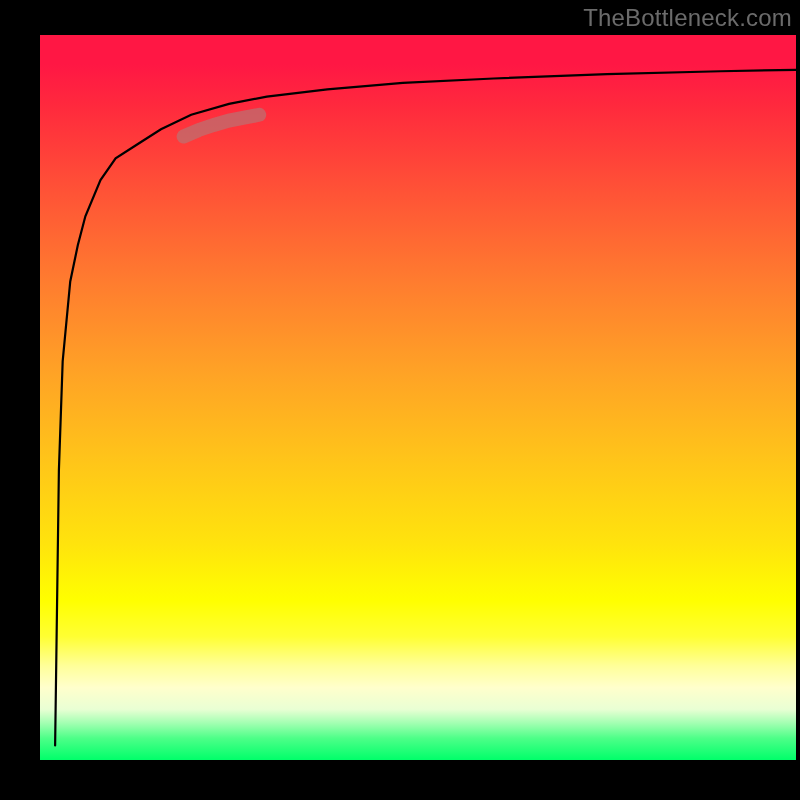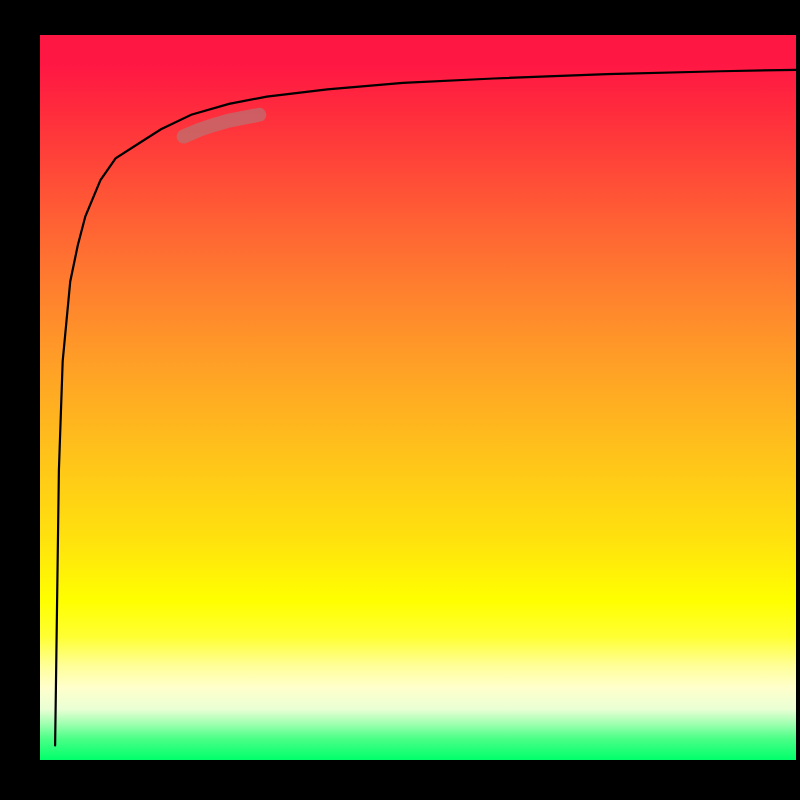--- a/index.html
+++ b/index.html
@@ -56,20 +56,21 @@
     left: 0;
     top: 0;
     width: 100%;
     height: 100%;
   }
 </style>
 </head>
 <body>
 
 <div class="wrapper">
+  <div class="watermark">TheBottleneck.com</div>
 
   <div class="plot">
     <div class="plot-bg"></div>
     <svg class="curve-svg" viewBox="0 0 756 725" preserveAspectRatio="none">
       <path id="hl-path" fill="none" stroke="rgba(180,120,120,0.65)" stroke-width="14" stroke-linecap="round" d="M143.64 101.50 L158.76 94.97 L173.88 89.90 L189.00 85.55 L204.12 82.65 L219.24 79.75"></path>
       <path id="main-path" fill="none" stroke="#000000" stroke-width="2.2" stroke-linecap="round" d="M15.12 710.50 L18.90 435.00 L22.68 326.25 L30.24 246.50 L37.80 210.25 L45.36 181.25 L60.48 145.00 L75.60 123.25 L98.28 108.75 L120.96 94.25 L151.20 79.75 L189.00 68.88 L226.80 61.63 L287.28 54.38 L362.88 47.85 L453.60 43.50 L567.00 39.15 L680.40 36.25 L756.00 34.80"></path>
     </svg>
   </div>
 </div>
 

